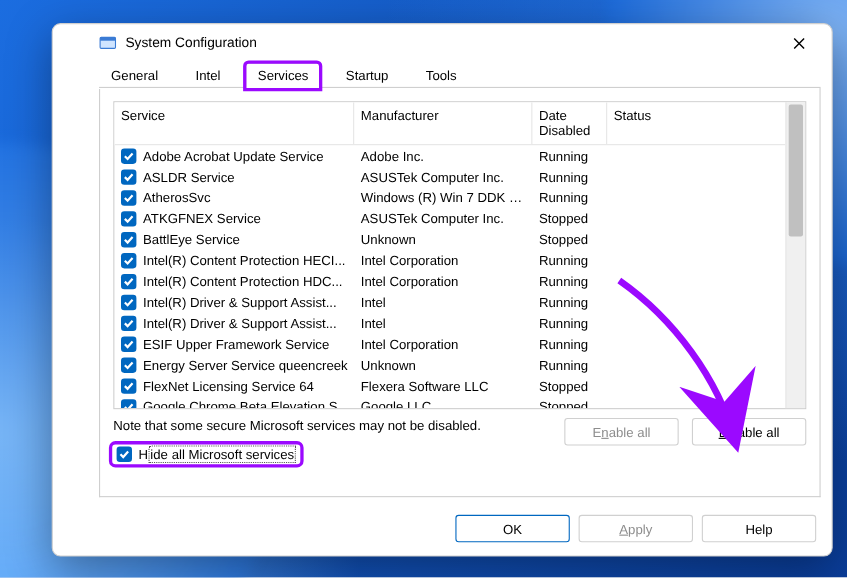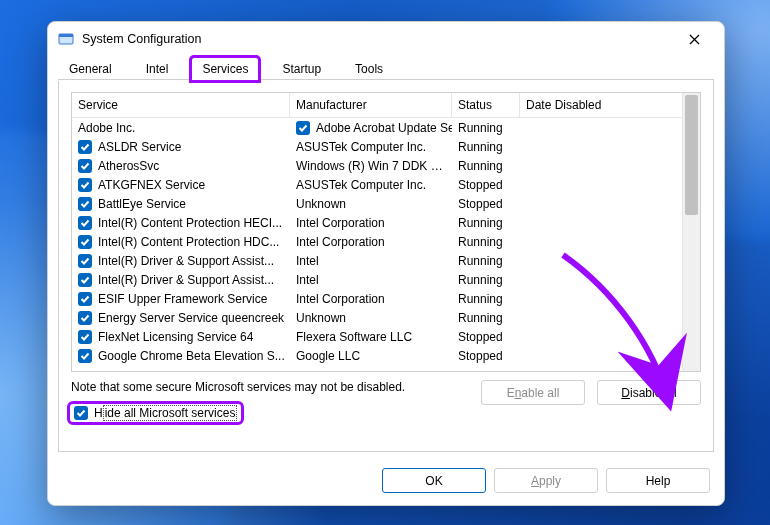--- a/index.html
+++ b/index.html
@@ -30,21 +30,21 @@
   }
   
   .bloom{position:absolute;border-radius:50%;filter:blur(6px);opacity:.55;pointer-events:none}
   .b1{width:520px;height:520px;left:-260px;top:130px;background:radial-gradient(circle,#9cd0ff, #2a7be8 70%)}
   .b2{width:420px;height:420px;right:-200px;top:-180px;background:radial-gradient(circle,#c3e1ff,#1b6de0 70%)}
 
   .window{
     position:absolute;left:47px;top:21px;width:676px;height:483px;
     background:var(--win-bg);border:1px solid var(--win-border);border-radius:8px;
     box-shadow:0 12px 40px rgba(0,0,0,.35);
-    display:flex;flex-direction:column;
+    display:flex;flex-direction:column;padding-left:32px;
   }
   .titlebar{height:34px;display:flex;align-items:center;padding:0 10px;gap:8px}
   .appicon{width:16px;height:16px;display:inline-flex;align-items:center;justify-content:center}
   .title{font-size:12.5px}
   .title-spacer{flex:1}
   .close{width:40px;height:28px;display:flex;align-items:center;justify-content:center;border-radius:4px}
   .close svg{width:11px;height:11px;stroke:#000;stroke-width:1.3}
 
   .tabs{display:flex;align-items:flex-end;gap:12px;padding:0 10px;height:24px;position:relative}
   .tab{padding:4px 10px 5px;border:1px solid transparent;border-bottom:none;border-radius:3px 3px 0 0;position:relative;top:1px;background:#fff}
@@ -119,34 +119,34 @@
       <div class="tab">Startup</div>
       <div class="tab">Tools</div>
     </div>
 
     <div class="tab-body">
       <div class="grid-wrap">
         <div class="grid">
           <div class="ghead">
             <div class="cell">Service</div>
             <div class="cell">Manufacturer</div>
+            <div class="cell">Date Disabled</div>
             <div class="cell">Status</div>
-            <div class="cell">Date Disabled</div>
           </div>
           <div class="gbody" id="gbody">
               <div class="row">
+                <div class="cell svc-cell">
+                  <span class="chk">
+                    <svg viewBox="0 0 10 10">
+                      <path d="M1.5 5 L4 7.5 L8.5 2.5"></path>
+                    </svg>
+                  </span>
+                  <span>Adobe Acrobat Update Service</span>
+                </div>
                 <div class="cell">Adobe Inc.</div>
-                <div class="cell svc-cell">
-                  <span class="chk">
-                    <svg viewBox="0 0 10 10">
-                      <path d="M1.5 5 L4 7.5 L8.5 2.5"></path>
-                    </svg>
-                  </span>
-                  <span>Adobe Acrobat Update Service</span>
-                </div>
                 <div class="cell">Running</div>
                 <div class="cell"></div>
               </div>
               <div class="row">
                 <div class="cell svc-cell">
                   <span class="chk">
                     <svg viewBox="0 0 10 10">
                       <path d="M1.5 5 L4 7.5 L8.5 2.5"></path>
                     </svg>
                   </span>

